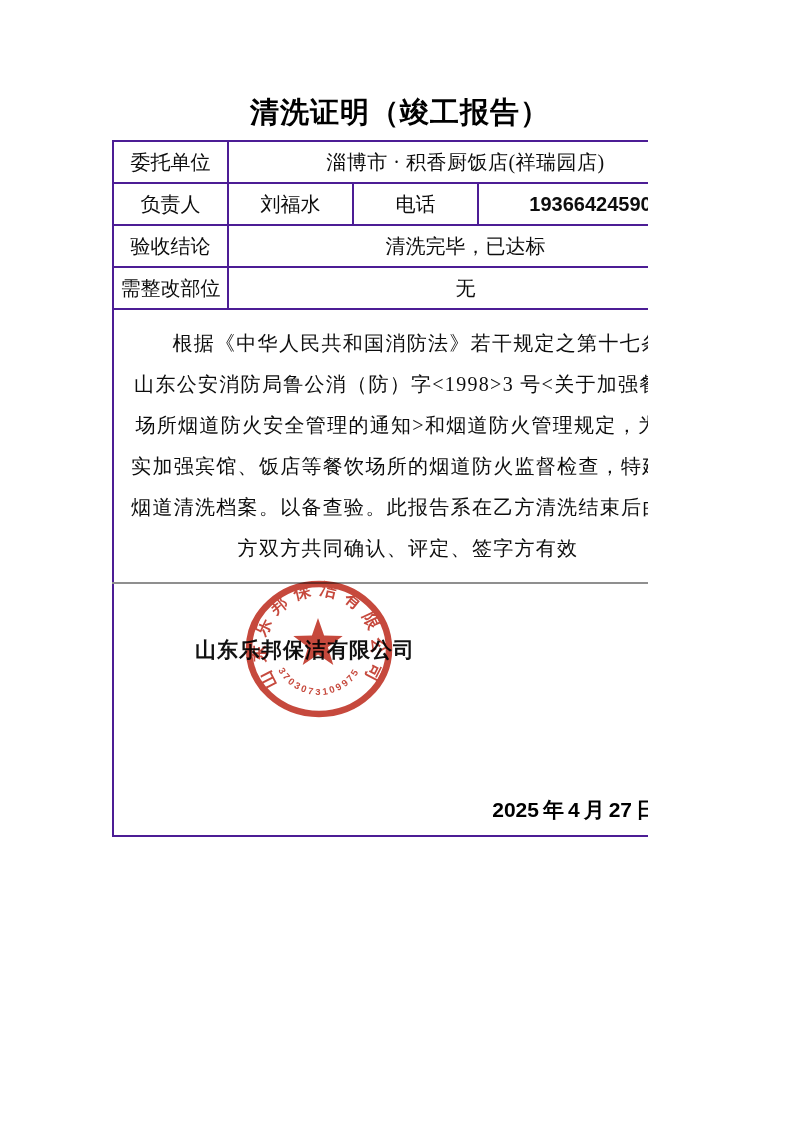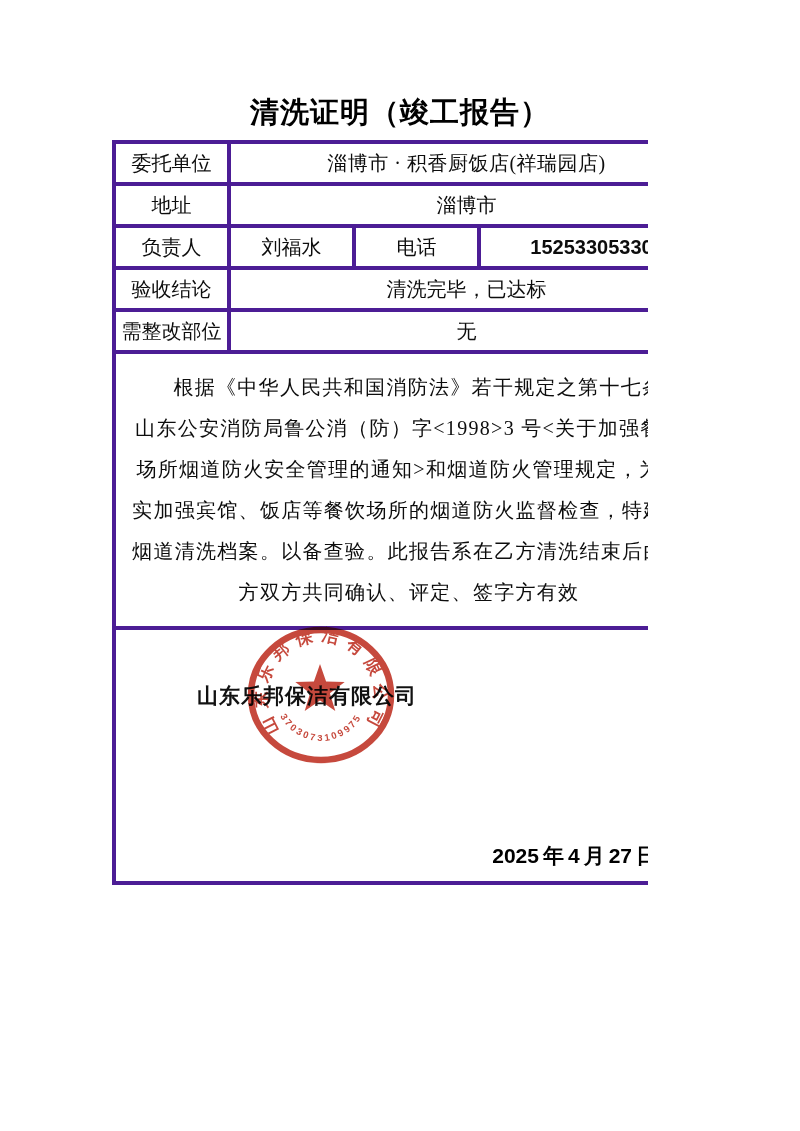--- a/index.html
+++ b/index.html
@@ -16,21 +16,21 @@
     text-align:center;
     font-size:29px; font-weight:bold; letter-spacing:1px;
     color:#000;
   }
   table.cert {
     position:absolute; left:112px; top:140px;
     width:590px;
     border-collapse:collapse; table-layout:fixed;
   }
   table.cert td {
-    border:4px solid #4c1d95;
+    border:2px solid #4c1d95;
     text-align:center; vertical-align:middle;
     font-size:20px; padding:0;
     color:#0d0d0d;
   }
   tr.data-row { height:42px; }
   td.big-value { font-size:24px; letter-spacing:0.5px; }
   .num {
     font-family:"Liberation Sans","DejaVu Sans",sans-serif;
     font-weight:600;
   }
@@ -81,28 +81,24 @@
         <col style="width:125px">
         <col style="width:125px">
         <col style="width:225px">
     </colgroup>
     <tbody>
       <tr class="data-row">
         <td>委托单位</td>
         <td class="big-value" colspan="3">淄博市 · 积香厨饭店(祥瑞园店)</td>
       </tr>
       <tr class="data-row">
-        <td>地址</td>
-        <td colspan="3">淄博市</td>
-      </tr>
-      <tr class="data-row">
         <td>负责人</td>
         <td>刘福水</td>
         <td>电话</td>
-        <td class="num">15253305330</td>
+        <td class="num">19366424590</td>
       </tr>
       <tr class="data-row">
         <td>验收结论</td>
         <td colspan="3">清洗完毕，已达标</td>
       </tr>
       <tr class="data-row">
         <td>需整改部位</td>
         <td colspan="3">无</td>
       </tr>
       <tr class="notes-row">

